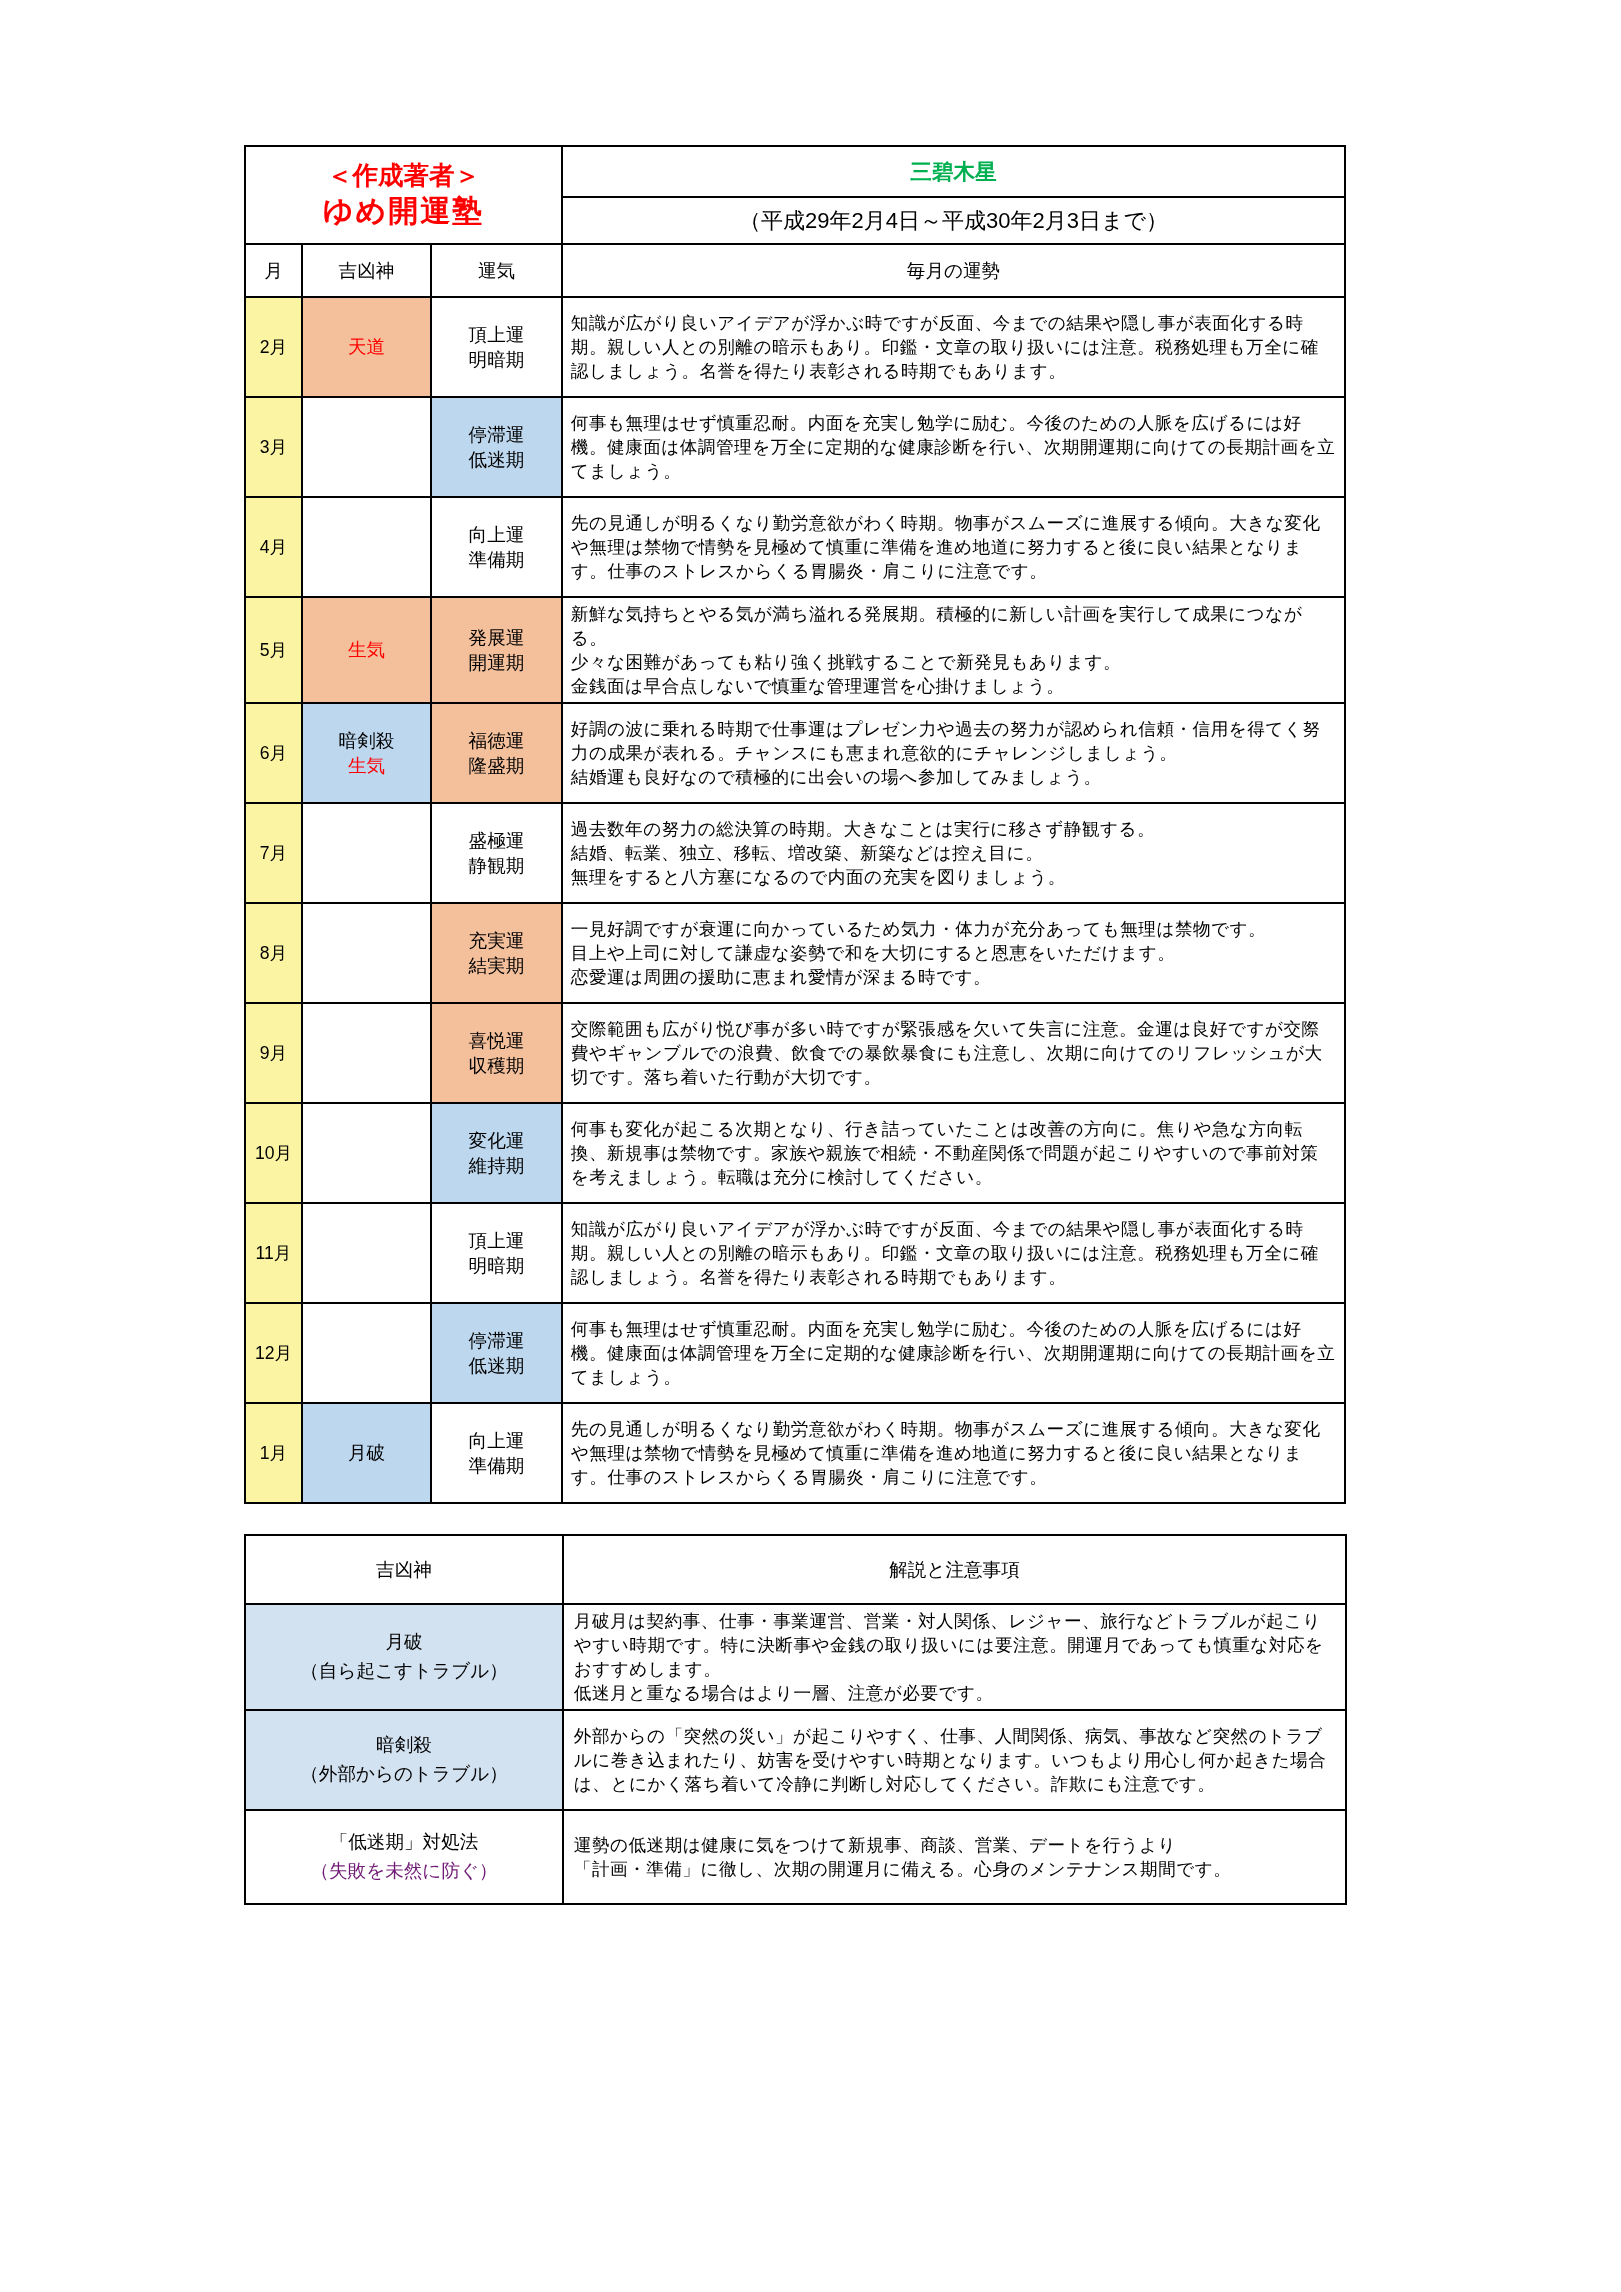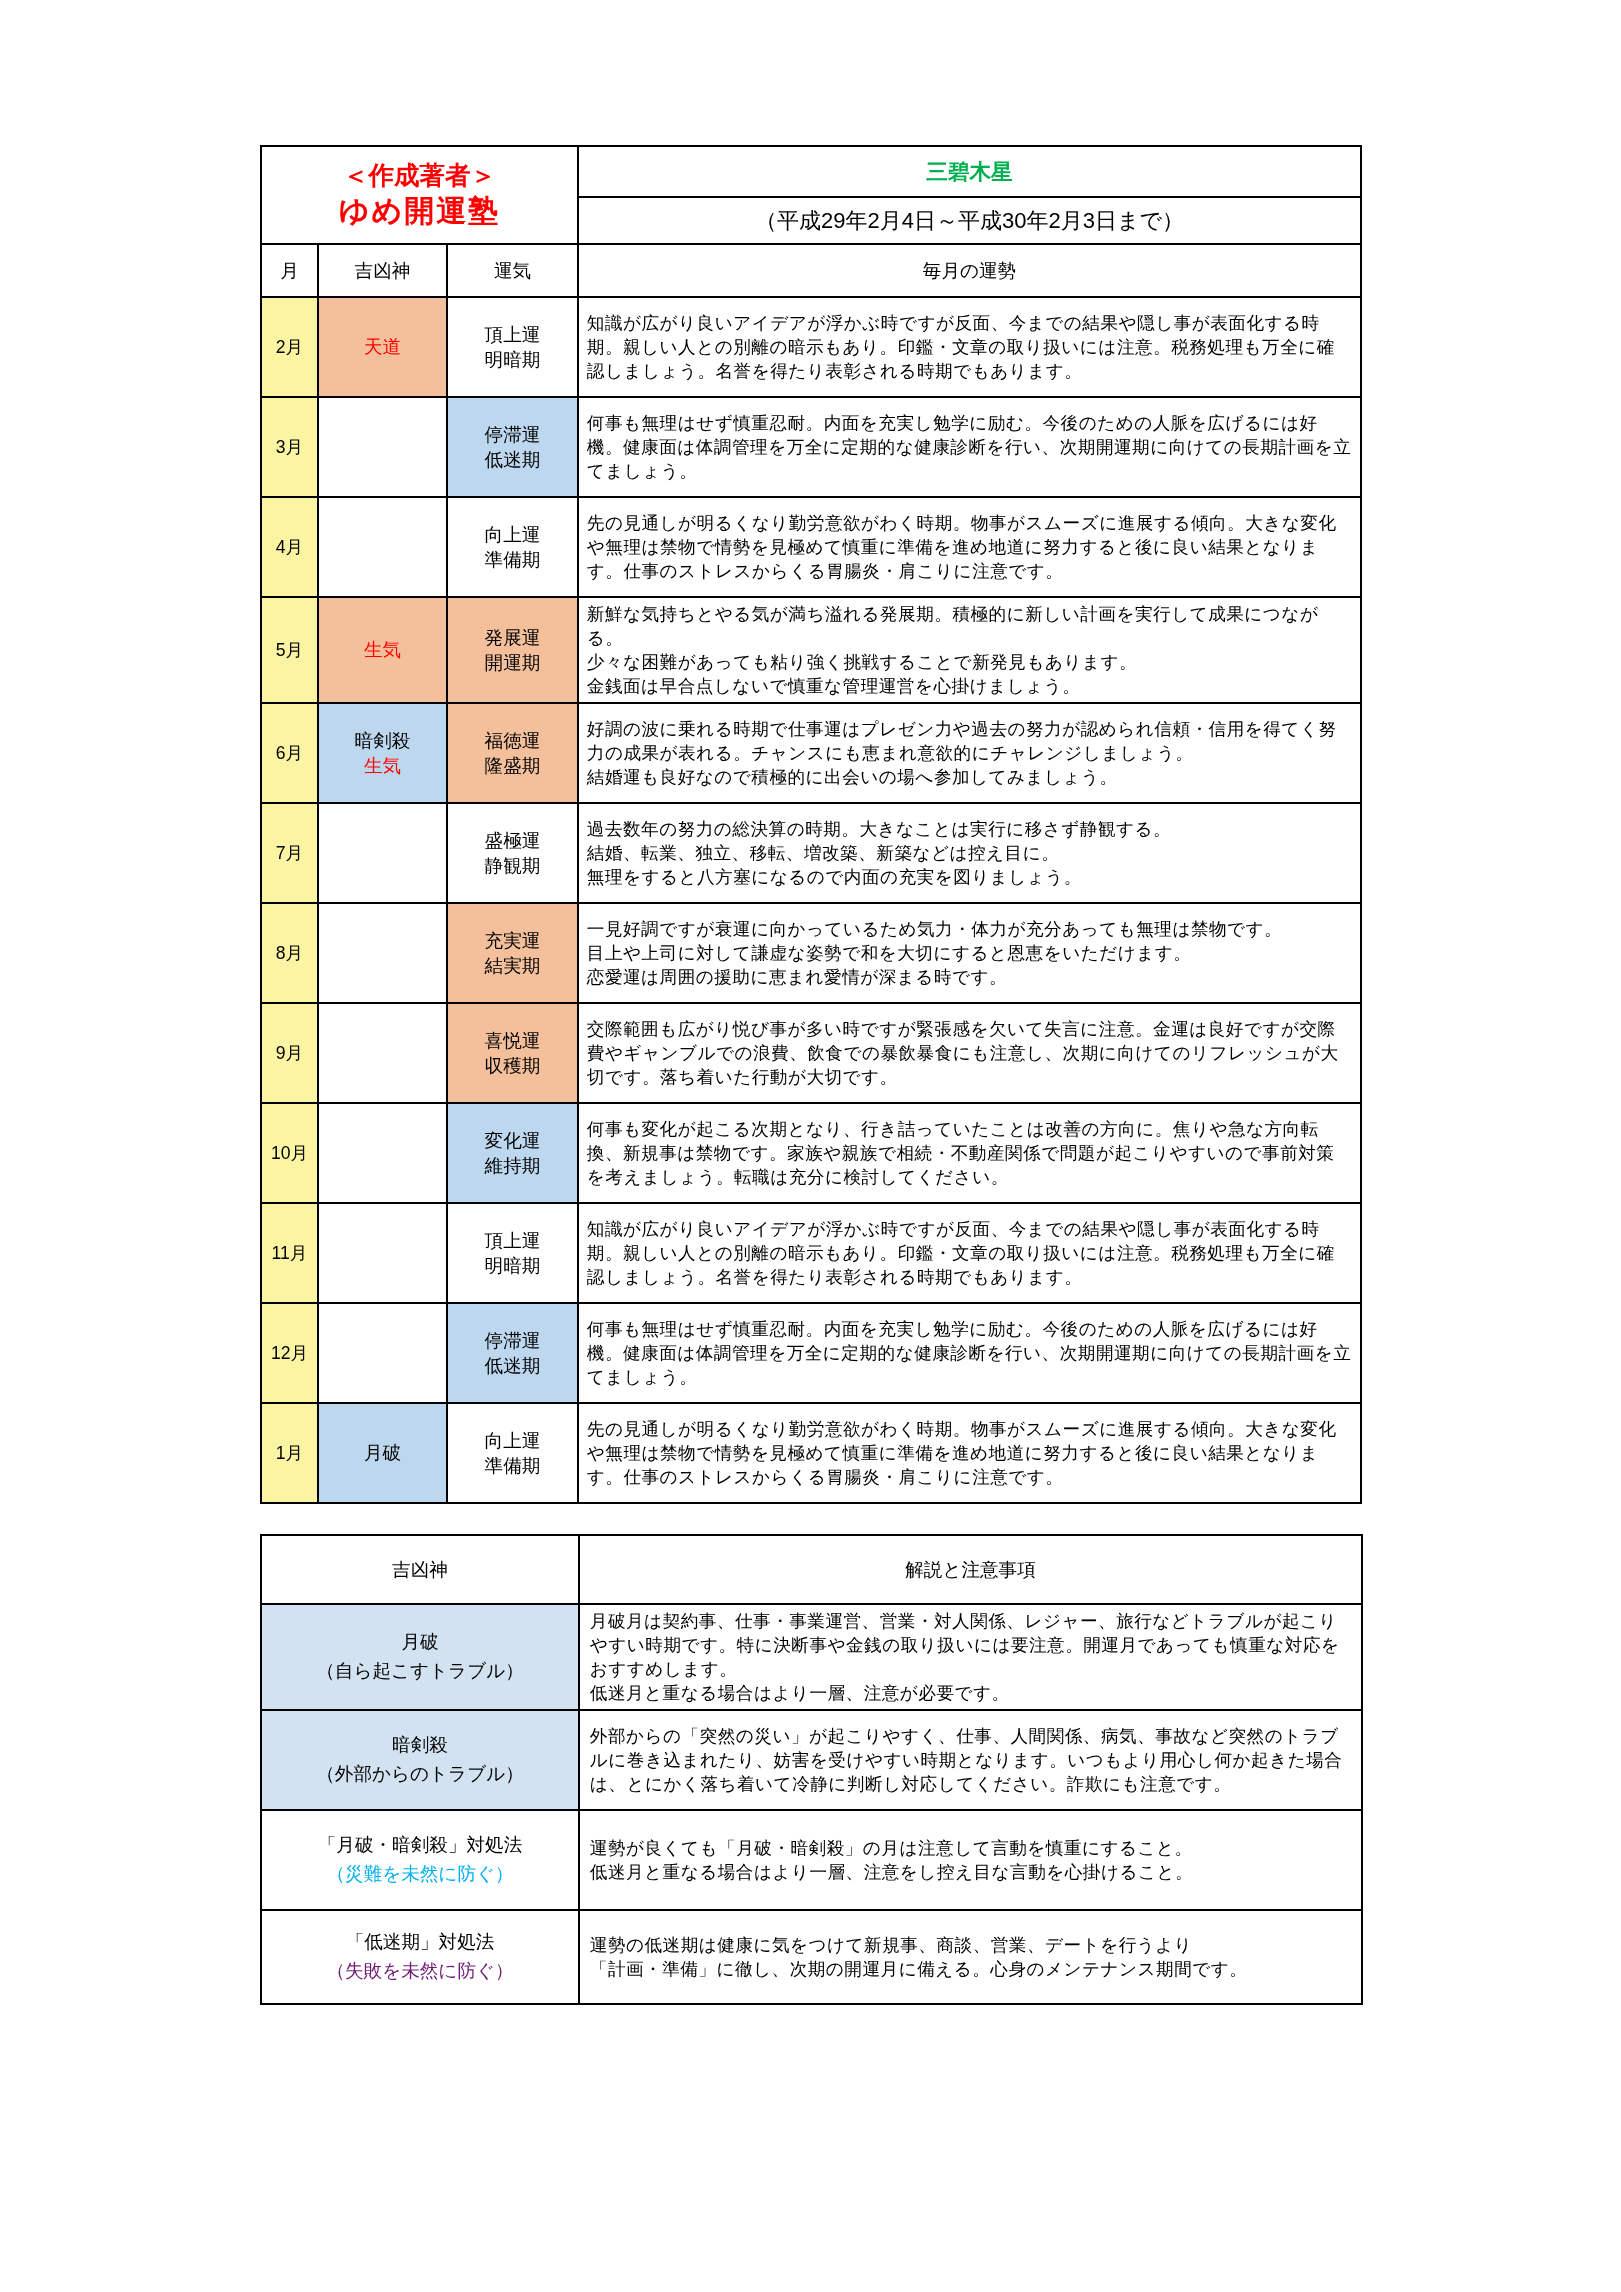--- a/index.html
+++ b/index.html
@@ -8,21 +8,21 @@
     width:1621px;
     height:2293px;
     background:#ffffff;
     font-family:"Liberation Sans","DejaVu Sans",sans-serif;
     color:#000000;
   }
   table{
     border-collapse:collapse;
     table-layout:fixed;
     position:absolute;
-    left:260px;
+    left:244px;
     background:#ffffff;
     border:2.9px solid #000;
   }
   td{
     border:2px solid #000;
     vertical-align:middle;
     text-align:center;
     overflow:hidden;
     padding:0;
   }
@@ -218,28 +218,20 @@
         </tr>
         <tr class="legend-row">
           <td class="legend-label-cell" style="background-color: rgb(211, 226, 241);">
             <div style="color: rgb(0, 0, 0);">暗剣殺</div>
             <div style="color: rgb(0, 0, 0);">（外部からのトラブル）</div>
           </td>
           <td class="legend-text-cell">外部からの「突然の災い」が起こりやすく、仕事、人間関係、病気、事故など突然のトラブルに巻き込まれたり、妨害を受けやすい時期となります。いつもより用心し何か起きた場合は、とにかく落ち着いて冷静に判断し対応してください。詐欺にも注意です。</td>
         </tr>
         <tr class="legend-row">
           <td class="legend-label-cell" style="background-color: rgb(255, 255, 255);">
-            <div style="color: rgb(0, 0, 0);">「月破・暗剣殺」対処法</div>
-            <div style="color: rgb(0, 176, 240);">（災難を未然に防ぐ）</div>
-          </td>
-          <td class="legend-text-cell">運勢が良くても「月破・暗剣殺」の月は注意して言動を慎重にすること。
-低迷月と重なる場合はより一層、注意をし控え目な言動を心掛けること。</td>
-        </tr>
-        <tr class="legend-row">
-          <td class="legend-label-cell" style="background-color: rgb(255, 255, 255);">
             <div style="color: rgb(0, 0, 0);">「低迷期」対処法</div>
             <div style="color: #701a75;">（失敗を未然に防ぐ）</div>
           </td>
           <td class="legend-text-cell">運勢の低迷期は健康に気をつけて新規事、商談、営業、デートを行うより
 「計画・準備」に徹し、次期の開運月に備える。心身のメンテナンス期間です。</td>
         </tr>
       </tbody>
   </table>
 
 </div>

